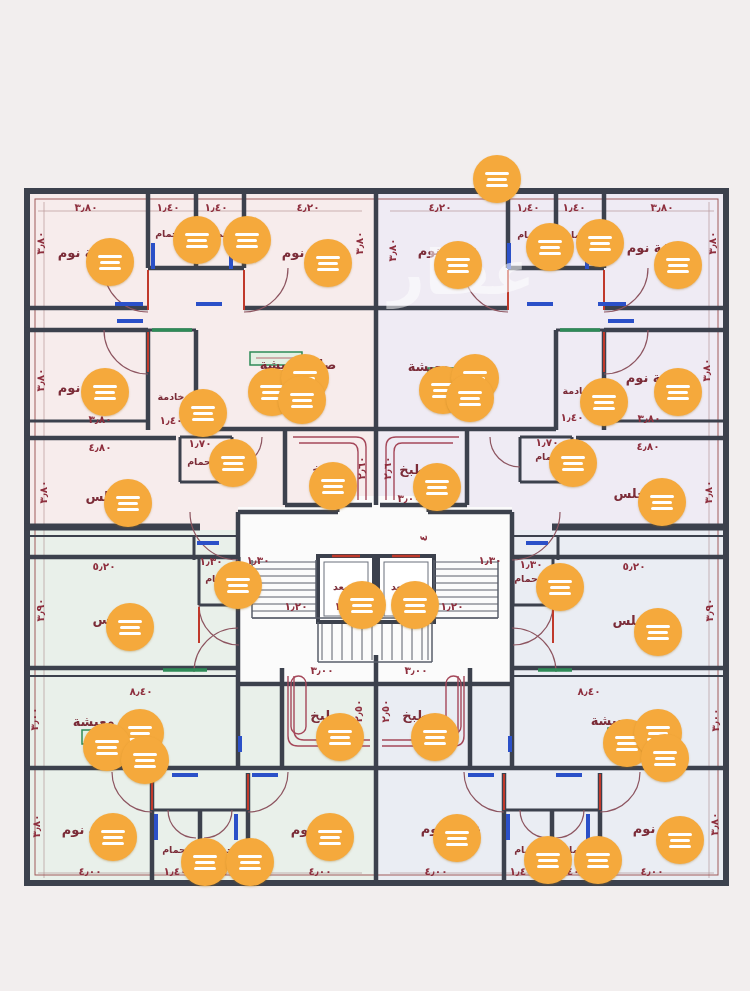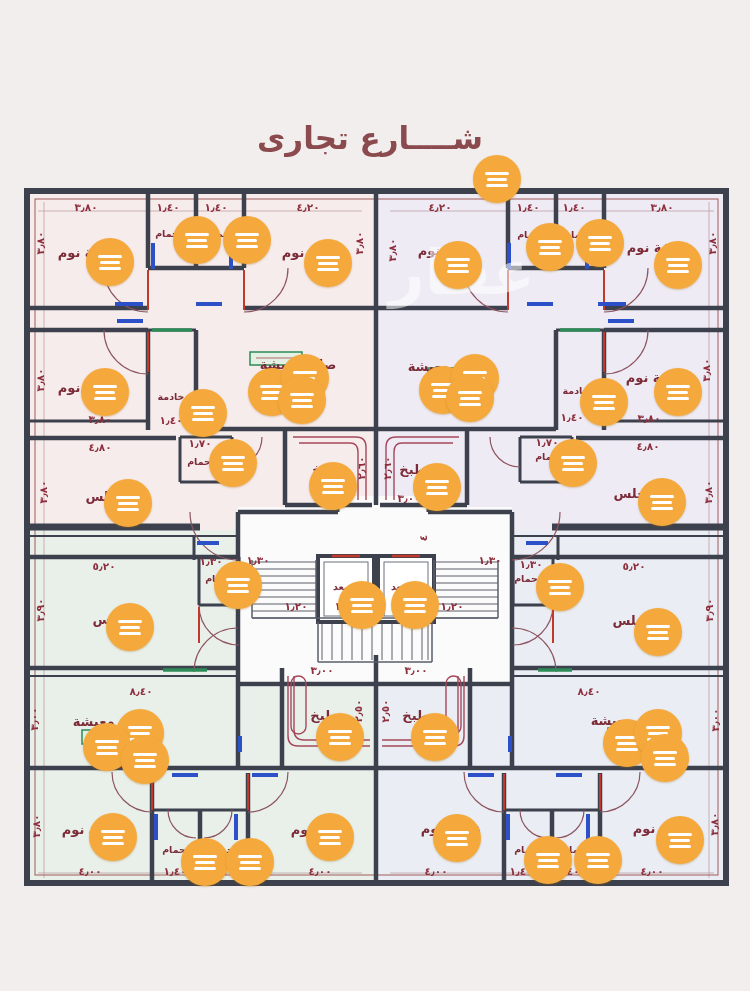--- a/index.html
+++ b/index.html
@@ -24,21 +24,20 @@
   #watermark{position:absolute;left:352px;top:240px;width:220px;text-align:center;
       color:#ffffff;opacity:.55;pointer-events:none;}
   #watermark .big{font-size:62px;font-weight:700;line-height:1.05;}
   #watermark .small{font-size:20px;letter-spacing:5px;margin-top:2px;}
 </style>
 </head>
 <body>
 
 <div id="stage">
 
-  <div id="page-title">شــــارع تجارى</div>
 
   <div id="plan">
     <svg width="750" height="991" viewBox="0 0 750 991">
 
       <g>
         <rect x="24" y="188" width="352" height="342" fill="#f7ecec"></rect>
         <rect x="376" y="188" width="353" height="342" fill="#efebf4"></rect>
         <rect x="24" y="530" width="352" height="356" fill="#e9f0ea"></rect>
         <rect x="376" y="530" width="353" height="356" fill="#eaedf3"></rect>
         <rect x="238" y="507" width="274" height="180" fill="#fbfbfb"></rect>

